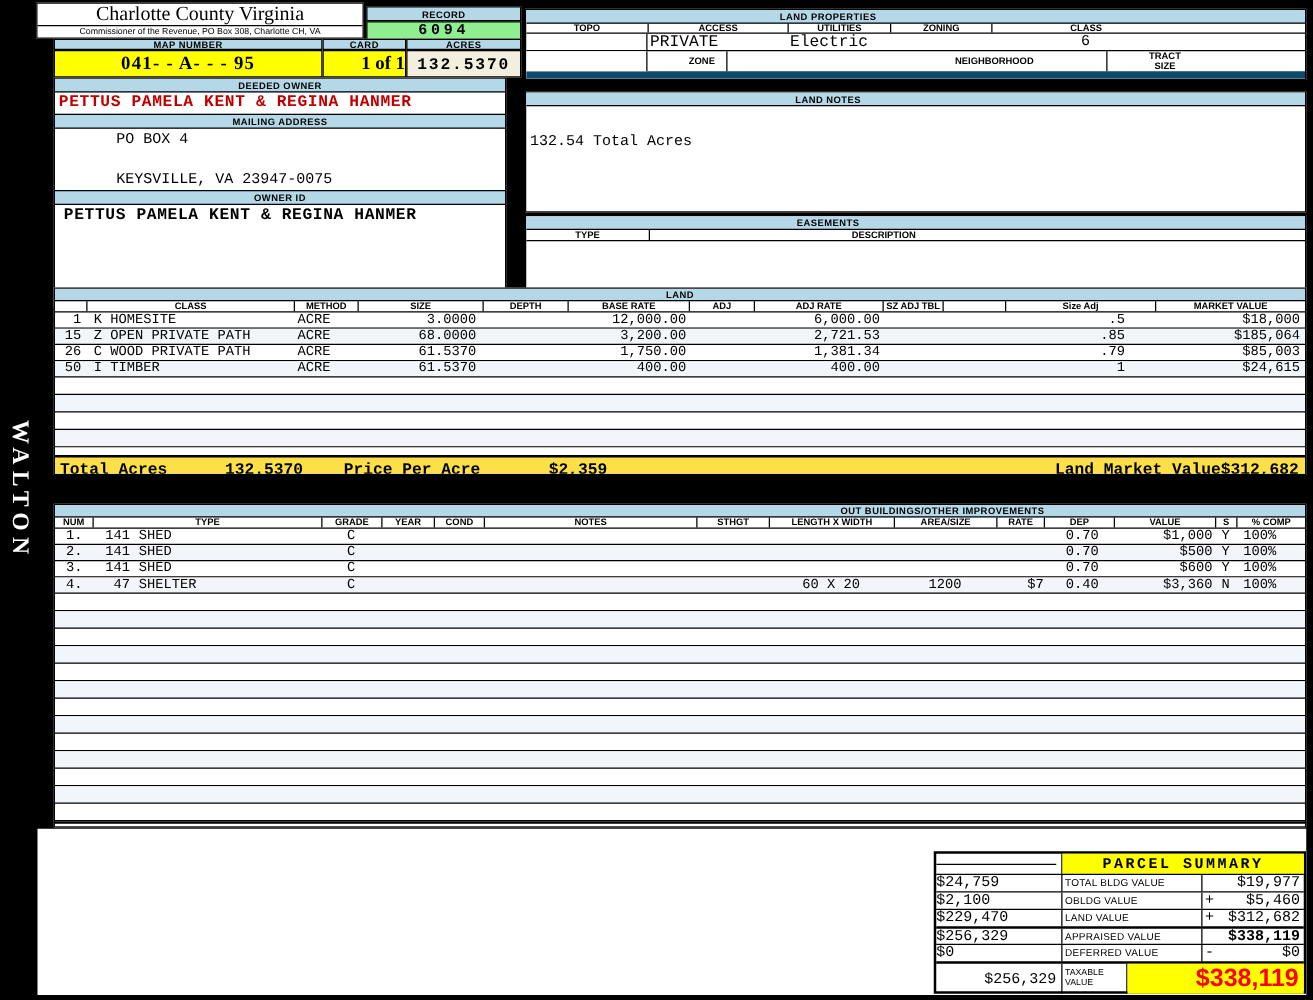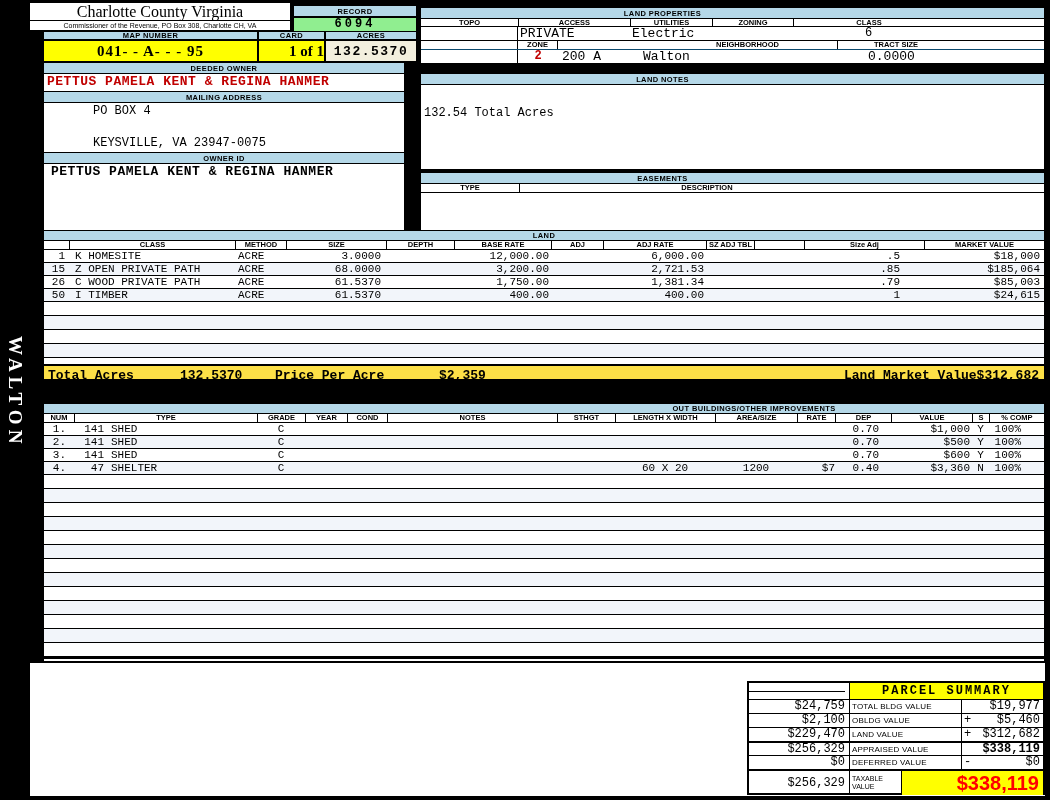--- a/index.html
+++ b/index.html
@@ -66,21 +66,21 @@
   .lpv{font:13px/13px "Liberation Mono",monospace;}
   .zone-red{color:#C00000;font-weight:bold;text-align:center;}
   .vline{border-right:1px solid #000;}
   
   .land-total{flex:1;border-top:2px solid #000;position:relative;background:#fde047;}
   .land-total span{position:absolute;font:bold 13px/19px "Liberation Mono",monospace;white-space:pre;}
   .ob-total{flex:1;border-top:2px solid #000;position:relative;background:#fff;}
   
   .ps{background:#fff;border:2px solid #000;display:flex;flex-direction:column;}
   .ps .row{flex-shrink:0;}
-  .ps-prev{width:101px;border-right:1px solid #000;text-align:right;padding-right:4px;
+  .ps-prev{width:101px;border-right:1px solid #000;padding-right:4px;
        font:12px/13px "Liberation Mono",monospace;}
   .ps-title{flex:1;background:#FFFF00;display:flex;align-items:center;justify-content:center;
        font:bold 12px "Liberation Mono",monospace;letter-spacing:2px;}
   .ps-label{width:112px;border-right:1px solid #000;padding-left:2px;display:flex;align-items:center;
        font:8px "Liberation Sans",sans-serif;letter-spacing:.2px;}
   .ps-val{flex:1;display:flex;font:12px/13px "Liberation Mono",monospace;}
   .ps-val .sign{width:12px;padding-left:2px;}
   .ps-val .v{flex:1;text-align:right;padding-right:3px;}
   .psr{border-top:1px solid #000;}
   .ps-heavy{border-top:2px solid #000;}
@@ -138,21 +138,21 @@
       <div class="hc" style="width:81px;">ZONING</div>
       <div class="hc" style="flex:1;padding-right:100px !important;">CLASS</div>
     </div>
     <div class="row lpv" style="height:13px;line-height:13px;">
       <div class="vline" style="width:97px;"></div>
       <div style="width:112px;padding-left:2px;">PRIVATE</div>
       <div style="width:82px;padding-left:2px;">Electric</div>
       <div style="width:81px;"></div>
       <div style="flex:1;text-align:center;padding-right:100px;font-size:12px;">6</div>
     </div>
-    <div class="row" style="height:26px;border-top:1px solid #000;border-bottom:1px solid #0c4a6e;">
+    <div class="row" style="height:26px;border-top:1px solid #000;border-bottom:6px solid #0c4a6e;gap:24px;">
       <div class="vline" style="width:97px;background:#fff;"></div>
       <div class="hc" style="width:40px;border-right:1px solid #000;">ZONE</div>
       <div class="hc" style="width:280px;border-right:1px solid #000;padding-left:100px !important;">NEIGHBORHOOD</div>
       <div class="hc" style="flex:1;padding-right:90px !important;">TRACT SIZE</div>
     </div>
     <div class="row lpv" style="flex:1;align-items:center;">
       <div class="vline" style="width:97px;height:100%;"></div>
       <div class="zone-red" style="width:40px;font-size:12px;">2</div>
       <div style="width:280px;display:flex;">
         <span style="padding-left:4px;width:55px;">200 A</span>

